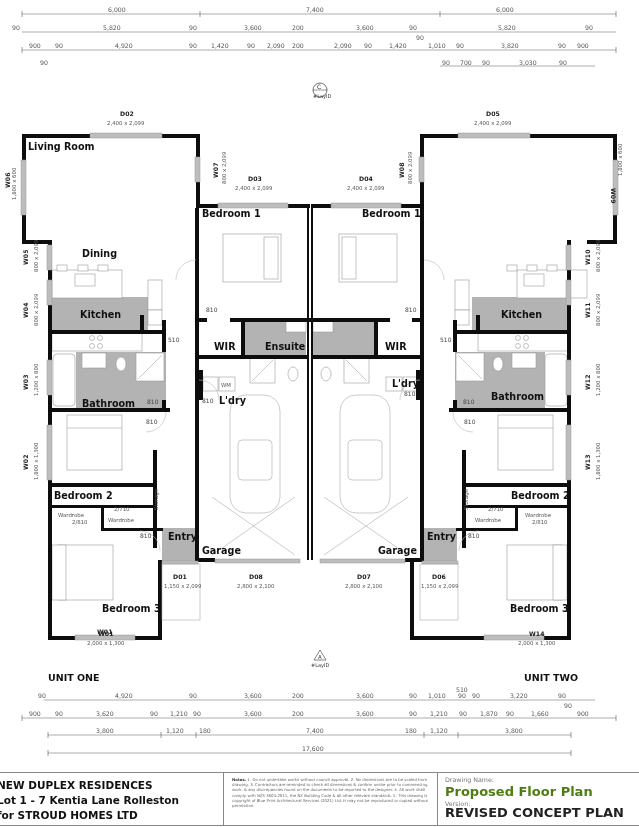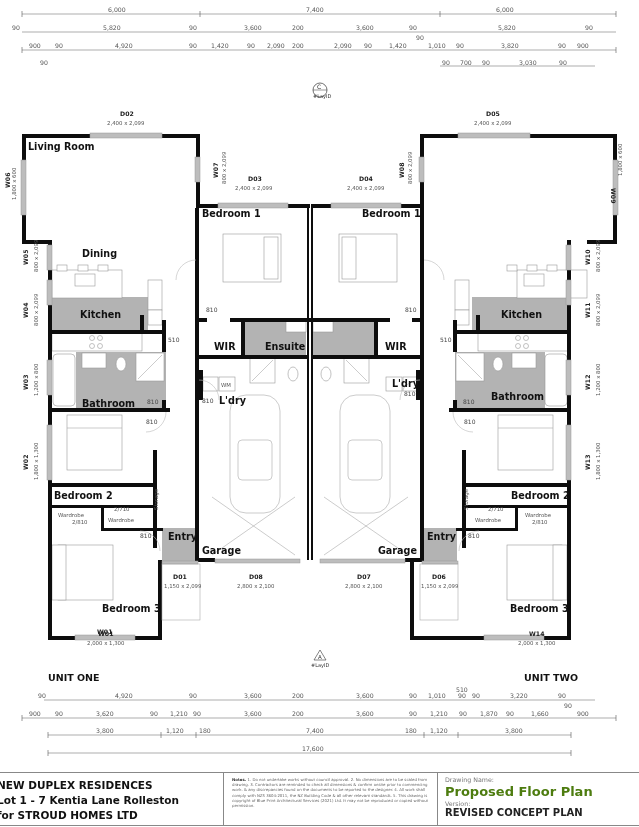--- a/index.html
+++ b/index.html
@@ -23,21 +23,21 @@
   #title-block{position:absolute;left:0;top:772px;width:639px;height:52px;border-top:1px solid #888;border-bottom:1px solid #888;}
   .tb-col{position:absolute;top:0;height:52px;}
   #tb-project{left:1px;width:222px;border-right:1px solid #888;}
   #tb-project .line{font-family:"DejaVu Sans",sans-serif;font-weight:bold;font-size:10.5px;line-height:15px;color:#111;margin-left:-4px;white-space:nowrap;}
   #tb-project .wrap{padding-top:5px;}
   #tb-notes{left:224px;width:214px;border-right:1px solid #888;font-size:3.9px;line-height:5.2px;color:#666;padding:4px 4px 0 8px;box-sizing:border-box;}
   #tb-notes b{color:#333;}
   #tb-drawing{left:439px;width:200px;padding:3px 0 0 6px;box-sizing:border-box;}
   .tb-label{font-size:6.3px;color:#777;line-height:8px;}
   .tb-name{font-size:13px;font-weight:bold;color:#4d7c0f;line-height:16px;}
-  .tb-version{font-size:10px;font-weight:bold;color:#222;line-height:10px;}
+  .tb-version{font-size:13px;font-weight:bold;color:#222;line-height:10px;}
 </style>
 </head>
 <body>
 
 <svg id="plan" viewBox="0 0 639 827" xmlns="http://www.w3.org/2000/svg">
 
   <g>
     <line class="dim-line" x1="22" y1="14" x2="616" y2="14"></line>
     <line class="dim-line" x1="22" y1="32" x2="616" y2="32"></line>
     <line class="dim-line" x1="22" y1="50" x2="616" y2="50"></line>

